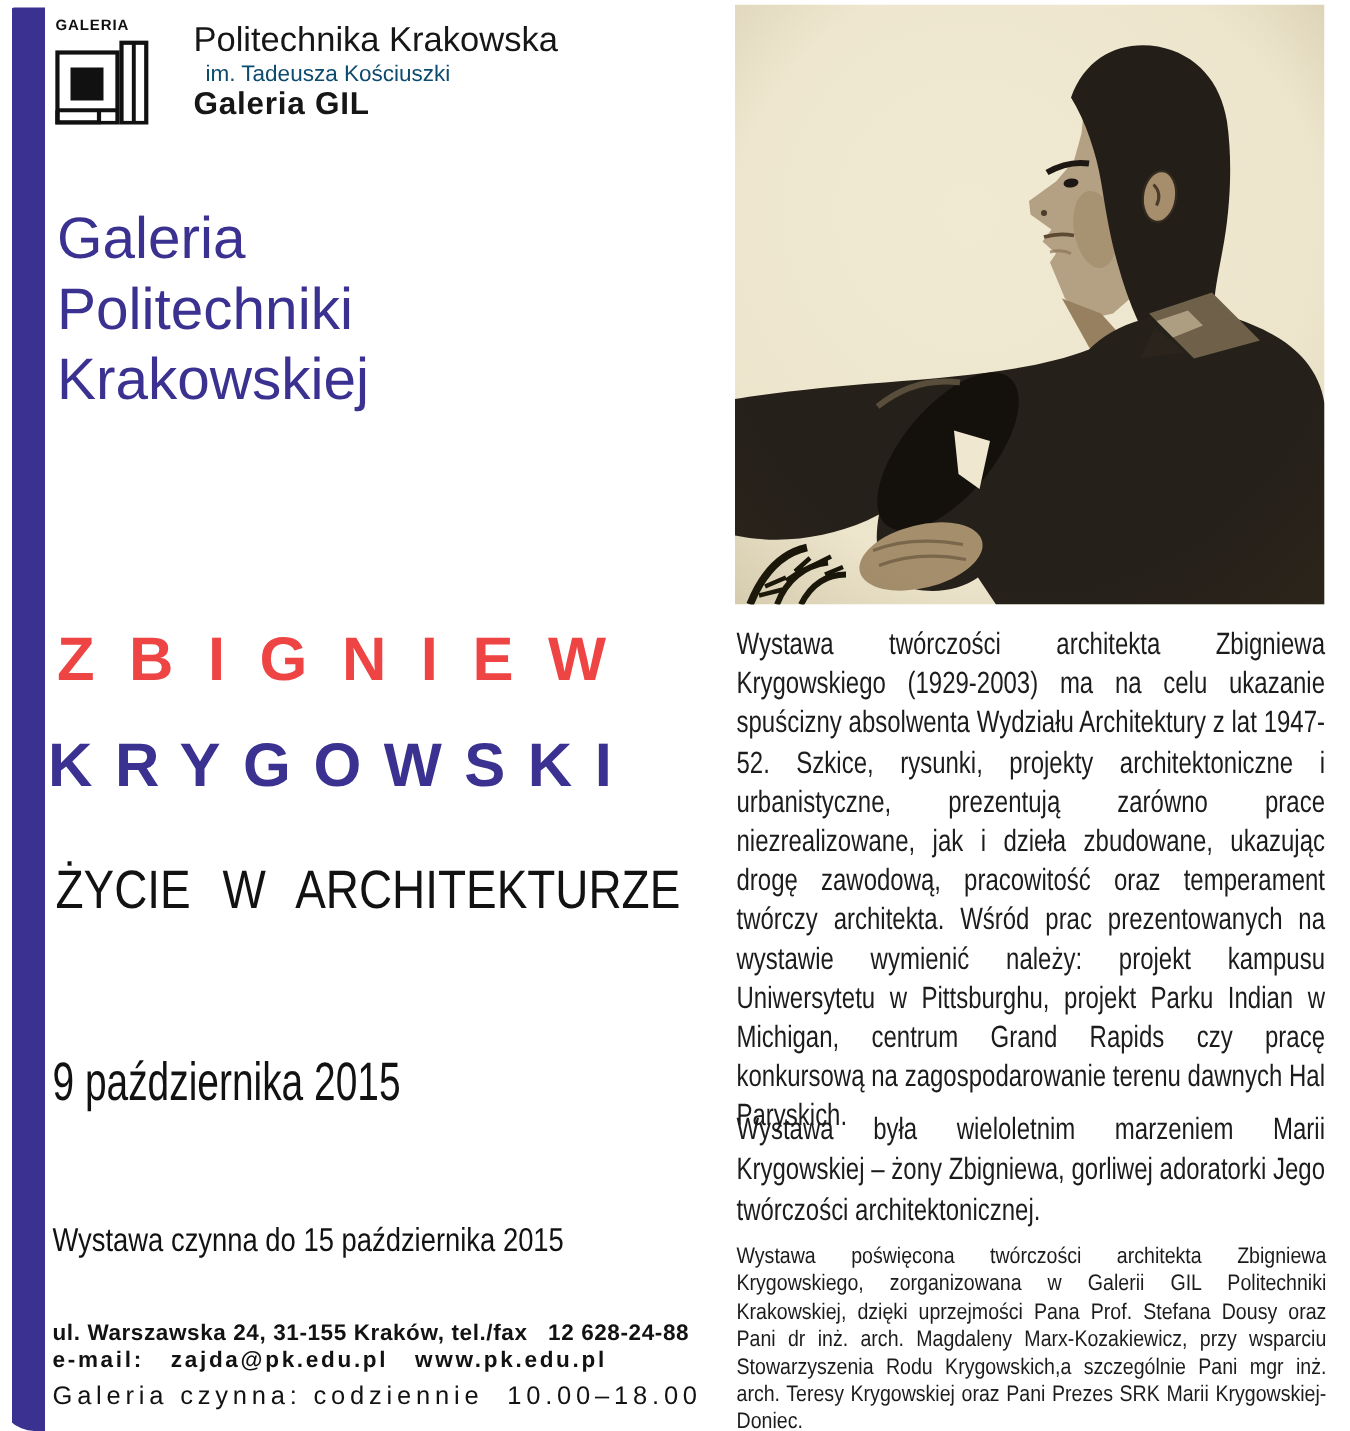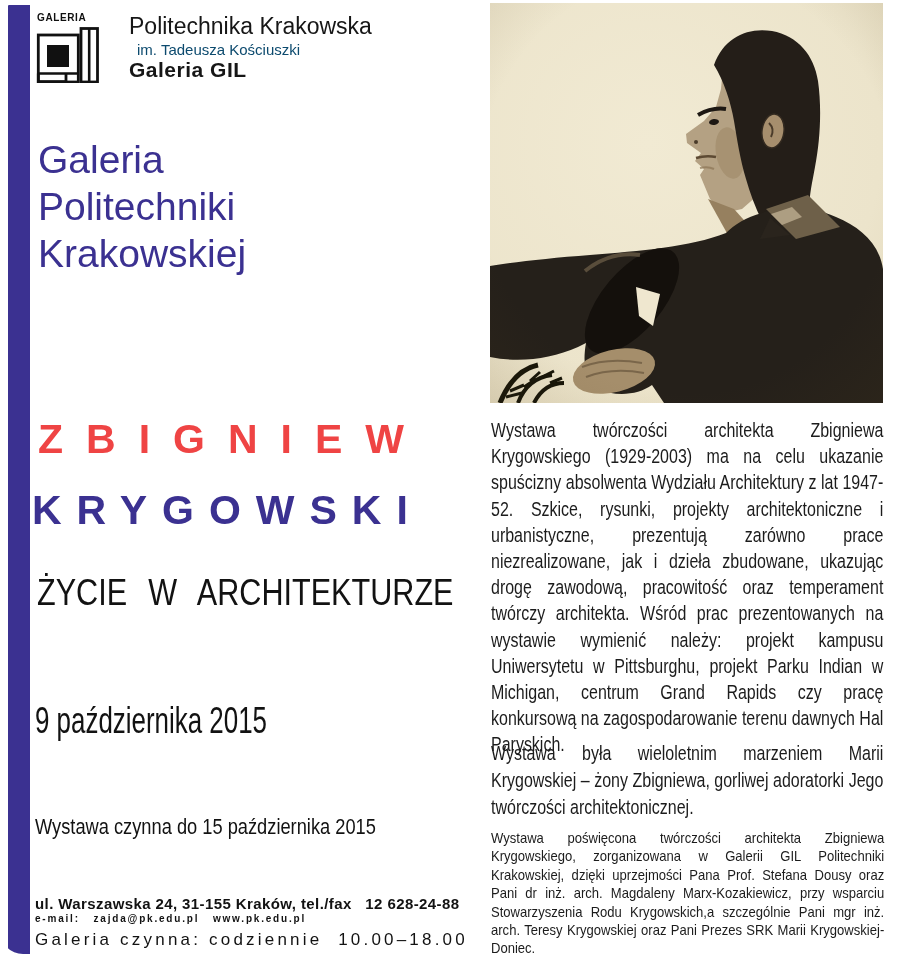--- a/index.html
+++ b/index.html
@@ -24,22 +24,22 @@
   .artist-last{position:absolute;left:32px;top:487px;font-size:41px;font-weight:bold;letter-spacing:15px;color:#3b3191;white-space:nowrap;}
 
   .exhibition-title{position:absolute;left:37px;top:572px;font-size:36px;color:#121212;white-space:nowrap;word-spacing:15px;transform:scaleX(.85);transform-origin:0 0;}
 
   .opening-date{position:absolute;left:35px;top:700px;font-size:36px;color:#121212;white-space:nowrap;transform:scaleX(.72);transform-origin:0 0;}
 
   .duration{position:absolute;left:35px;top:814px;font-size:22px;color:#121212;white-space:nowrap;transform:scaleX(.83);transform-origin:0 0;}
 
   .contact{position:absolute;left:35px;top:878px;color:#121212;}
   .contact .c1{font-size:17px;letter-spacing:3.2px;white-space:pre;}
-  .contact .c2{font-size:15px;font-weight:bold;letter-spacing:.4px;white-space:pre;margin-top:17px;}
-  .contact .c3{font-size:10px;font-weight:bold;letter-spacing:1.8px;white-space:pre;margin-top:1px;}
+  .contact .c2{font-size:15px;font-weight:bold;letter-spacing:.4px;white-space:pre;margin-top:2px;}
+  .contact .c3{font-size:15px;font-weight:bold;letter-spacing:1.8px;white-space:pre;margin-top:1px;}
   .contact .c4{font-size:17px;letter-spacing:3.2px;white-space:pre;margin-top:6px;}
 
   
   .photo{position:absolute;left:490px;top:3px;width:393px;height:400px;}
 
   
   .para{position:absolute;left:491px;text-align:justify;color:#1c1c1c;transform-origin:0 0;}
   .p1{top:417px;width:503px;font-size:20.5px;line-height:26.2px;transform:scaleX(.78);}
   .p2{top:739px;width:503px;font-size:20.5px;line-height:27px;transform:scaleX(.78);}
   .p3{top:829px;width:452px;font-size:15px;line-height:18.4px;transform:scaleX(.87);}

